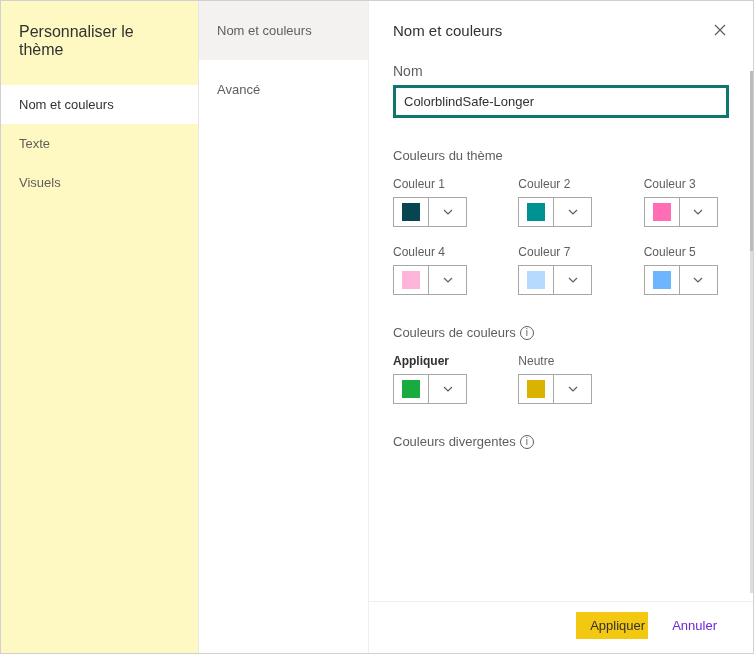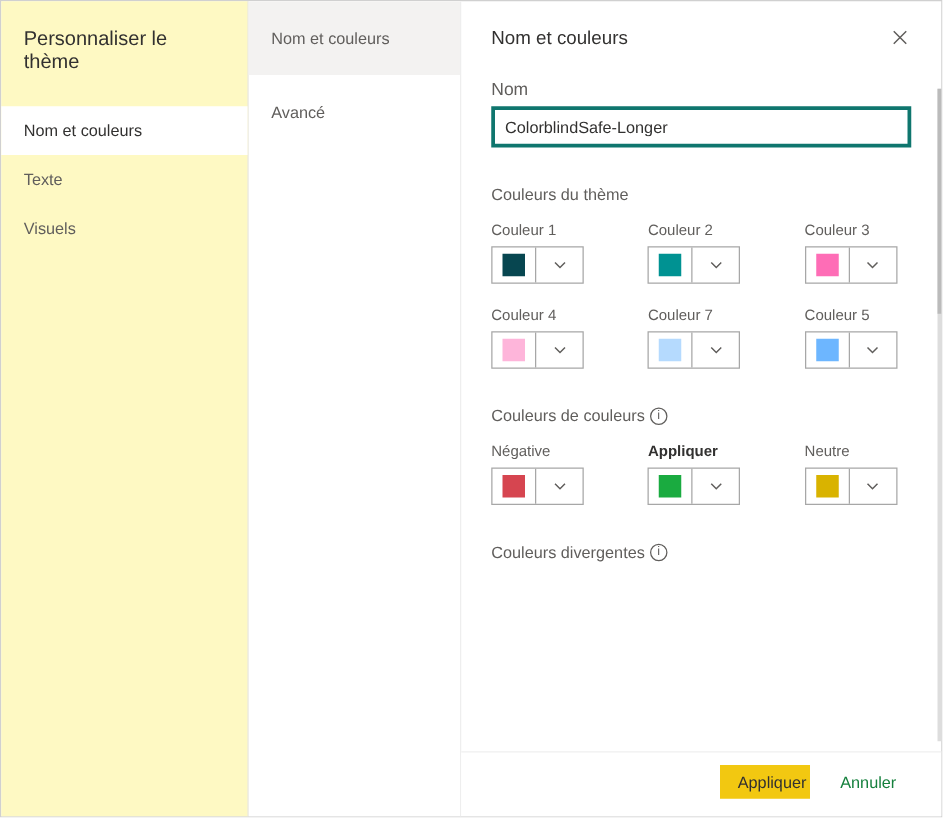--- a/index.html
+++ b/index.html
@@ -127,21 +127,21 @@
     padding: 10px 22px 14px 22px;
     border-top: 1px solid #f0f0f0;
     background: #fff;
   }
   .btn {
     padding: 6px 14px;
     font-size: 13px;
     cursor: pointer;
     border: none;
     background: transparent;
-    color: #15803d;
+    color: #6d28d9;
   }
   .btn.primary {
     background: #f2c811;
     color: #323130;
     max-width: 72px; overflow: hidden; white-space: nowrap;
   }
   
   .chev { width: 10px; height: 10px; }
   
   .scroll-track {
@@ -260,31 +260,20 @@
             </div>
           </div>
         </div>
 
       <div class="section-label">
         <span>Couleurs de couleurs</span>
         <span class="info-icon">i</span>
       </div>
       <div class="color-grid" id="sentiment-color-grid">
           <div class="color-cell">
-            <div class="color-cell-label">Négative</div>
-            <div class="color-picker">
-              <div class="swatch" style="background: rgb(214, 69, 80);"></div>
-              <div class="chev-box">
-                <svg class="chev" viewBox="0 0 10 10">
-                  <path d="M1 3 L5 7 L9 3" stroke="#605e5c" stroke-width="1.2" fill="none"></path>
-                </svg>
-              </div>
-            </div>
-          </div>
-          <div class="color-cell">
             <div class="color-cell-label bold">Appliquer</div>
             <div class="color-picker">
               <div class="swatch" style="background: rgb(26, 171, 64);"></div>
               <div class="chev-box">
                 <svg class="chev" viewBox="0 0 10 10">
                   <path d="M1 3 L5 7 L9 3" stroke="#605e5c" stroke-width="1.2" fill="none"></path>
                 </svg>
               </div>
             </div>
           </div>

